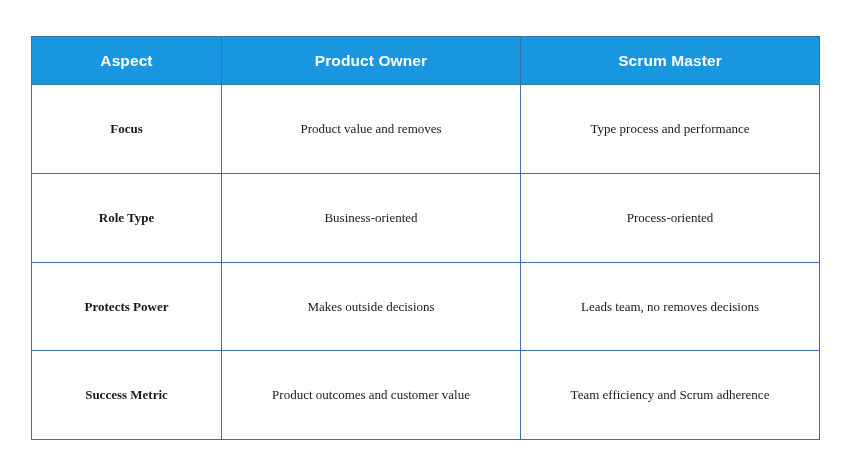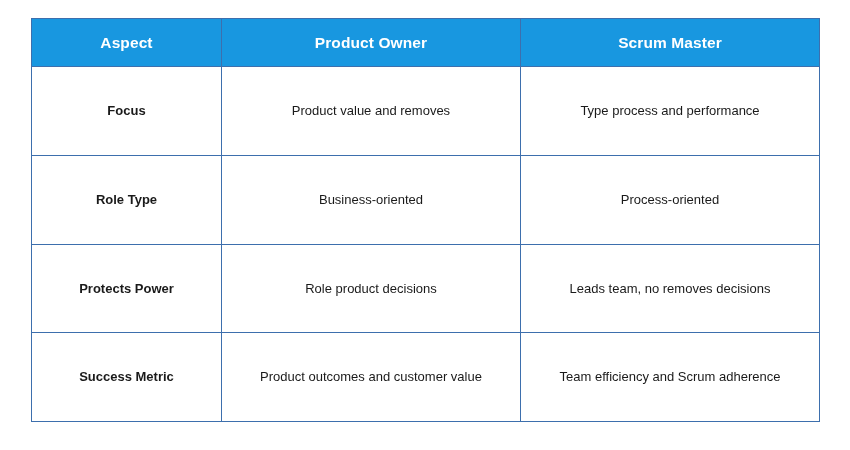--- a/index.html
+++ b/index.html
@@ -10,21 +10,21 @@
     width: 850px;
     height: 450px;
     background: #ffffff;
     font-family: "Liberation Sans", sans-serif;
     overflow: hidden;
   }
 
   #comparison-table-wrap {
     position: absolute;
     left: 31px;
-    top: 18px;
+    top: 36px;
     width: 788px;
     height: 404px;
     box-sizing: border-box;
   }
 
   table.comparison-table {
     width: 100%;
     height: 100%;
     border-collapse: collapse;
     table-layout: fixed;
@@ -51,20 +51,21 @@
 
   tbody tr.table-row td {
     height: 58px;
     padding: 4px 10px;
     text-align: center;
     vertical-align: middle;
     border: 1px solid #3d6fad;
     color: #1a1a1a;
     font-size: 13px;
     line-height: 1.35;
+    font-family: Liberation Serif, serif;
   }
 
   tbody tr.table-row td.cell-aspect {
     font-weight: bold;
     font-size: 13px;
   }
 
   tbody tr.table-row td.cell-value {
     font-weight: normal;
   }
@@ -92,21 +93,21 @@
         <td class="cell-value">Product value and removes</td>
         <td class="cell-value">Type process and performance</td>
       </tr>
       <tr class="table-row">
         <td class="cell-aspect">Role Type</td>
         <td class="cell-value">Business-oriented</td>
         <td class="cell-value">Process-oriented</td>
       </tr>
       <tr class="table-row">
         <td class="cell-aspect">Protects Power</td>
-        <td class="cell-value">Role product decisions</td>
+        <td class="cell-value">Makes outside decisions</td>
         <td class="cell-value">Leads team, no removes decisions</td>
       </tr>
       <tr class="table-row">
         <td class="cell-aspect">Success Metric</td>
         <td class="cell-value">Product outcomes and customer value</td>
         <td class="cell-value">Team efficiency and Scrum adherence</td>
       </tr>
     </tbody>
   </table>
 </div>

